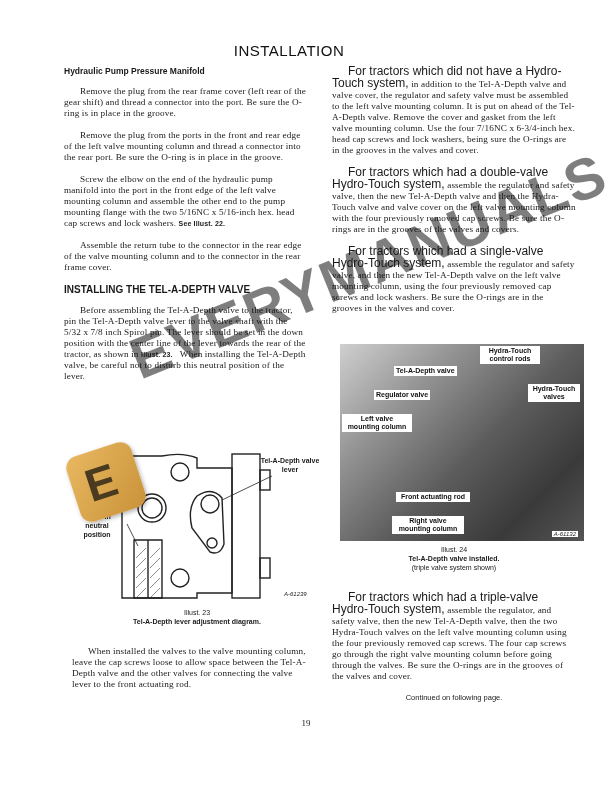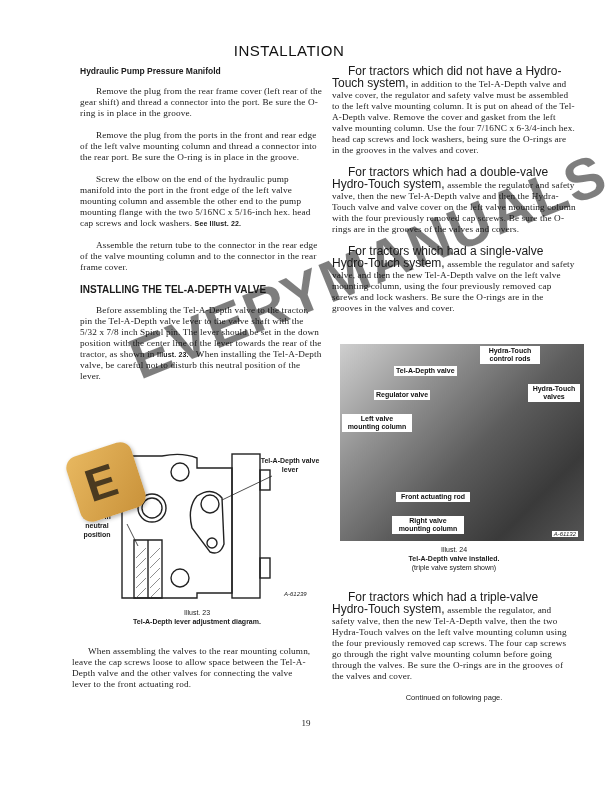--- a/index.html
+++ b/index.html
@@ -1,19 +1,19 @@
 <!DOCTYPE html>
 <html><head>
 <meta charset="utf-8">
 <style>
   html, body { margin:0; padding:0; background:#ffffff; }
   body { width:612px; height:792px; position:relative; overflow:hidden; font-family:"Liberation Serif", serif; color:#1a1a1a; }
   .header { position:absolute; top:42px; left:0; width:578px; text-align:center; font-family:"Liberation Sans", sans-serif; font-size:15px; letter-spacing:0.5px; color:#111; }
   .col { position:absolute; top:66px; }
-  .col-left { left:80px; width:242px; }
+  .col-left { left:64px; width:242px; }
   .col-right { left:332px; width:244px; }
   .p { font-size:9.2px; line-height:11px; margin:0 0 11px 0; text-align:left; letter-spacing:0.15px; }
   .p .lead { font-family:"Liberation Sans", sans-serif; font-size:12px; letter-spacing:0; }
   .p .ref { font-family:"Liberation Sans", sans-serif; font-size:7px; font-weight:bold; }
   .indent { text-indent:16px; }
   .subhead { font-family:"Liberation Sans", sans-serif; font-size:8.5px; font-weight:bold; margin:0 0 10px 0; }
   .section { font-family:"Liberation Sans", sans-serif; font-size:10px; font-weight:bold; margin:5px 0 10px 0; }
   .diagram { position:absolute; left:72px; top:448px; width:250px; height:160px; }
   .caption { font-family:"Liberation Sans", sans-serif; font-size:7px; text-align:center; line-height:9px; }
   .cap23 { position:absolute; left:72px; top:608px; width:250px; }
@@ -79,21 +79,21 @@
   <div class="caption" style="position:absolute;left:186px;top:8px;width:64px;font-weight:bold;">Tel-A-Depth valve lever</div>
   <div class="caption" style="position:absolute;left:0px;top:64px;width:50px;font-weight:bold;">Spool in neutral position</div>
   <div class="caption" style="position:absolute;left:212px;top:142px;font-size:6px;font-style:italic;">A-61239</div>
 </div>
 
 <div class="cap23">
   <div class="caption">Illust. 23</div>
   <div class="caption" style="font-weight:bold;">Tel-A-Depth lever adjustment diagram.</div>
 </div>
 
-<p class="p indent p-bottom">When assembling the valves to the rear mounting column, leave the cap screws loose to allow space between the Tel-A-Depth valve and the other valves for connecting the valve lever to the front actuating rod.</p>
+<p class="p indent p-bottom">When installed the valves to the valve mounting column, leave the cap screws loose to allow space between the Tel-A-Depth valve and the other valves for connecting the valve lever to the front actuating rod.</p>
 
 <div class="col col-right">
   <p class="p indent"><span class="lead">For tractors which did not have a Hydro-Touch system,</span> <span>in addition to the Tel-A-Depth valve and valve cover, the regulator and safety valve must be assembled to the left valve mounting column. It is put on ahead of the Tel-A-Depth valve. Remove the cover and gasket from the left valve mounting column.  Use the four 7/16NC x 6-3/4-inch hex. head cap screws and lock washers, being sure the O-rings are in the grooves in the valves and cover.</span></p>
   <p class="p indent"><span class="lead">For tractors which had a double-valve Hydro-Touch system,</span> <span>assemble the regulator and safety valve, then the new Tel-A-Depth valve and then the Hydra-Touch valve and valve cover on the left valve mounting column with the four previously removed cap screws.  Be sure the O-rings are in the grooves of the valves and covers.</span></p>
   <p class="p indent"><span class="lead">For tractors which had a single-valve Hydro-Touch system,</span> <span>assemble the regulator and safety valve, and then the new Tel-A-Depth valve on the left valve mounting column, using the four previously removed cap screws and lock washers.  Be sure the O-rings are in the grooves in the valves and cover.</span></p>
 </div>
 
 <div class="photo">
   <div class="tag" style="left:140px;top:2px;width:56px;">Hydra-Touch control rods</div>
   <div class="tag" style="left:54px;top:22px;">Tel-A-Depth valve</div>

